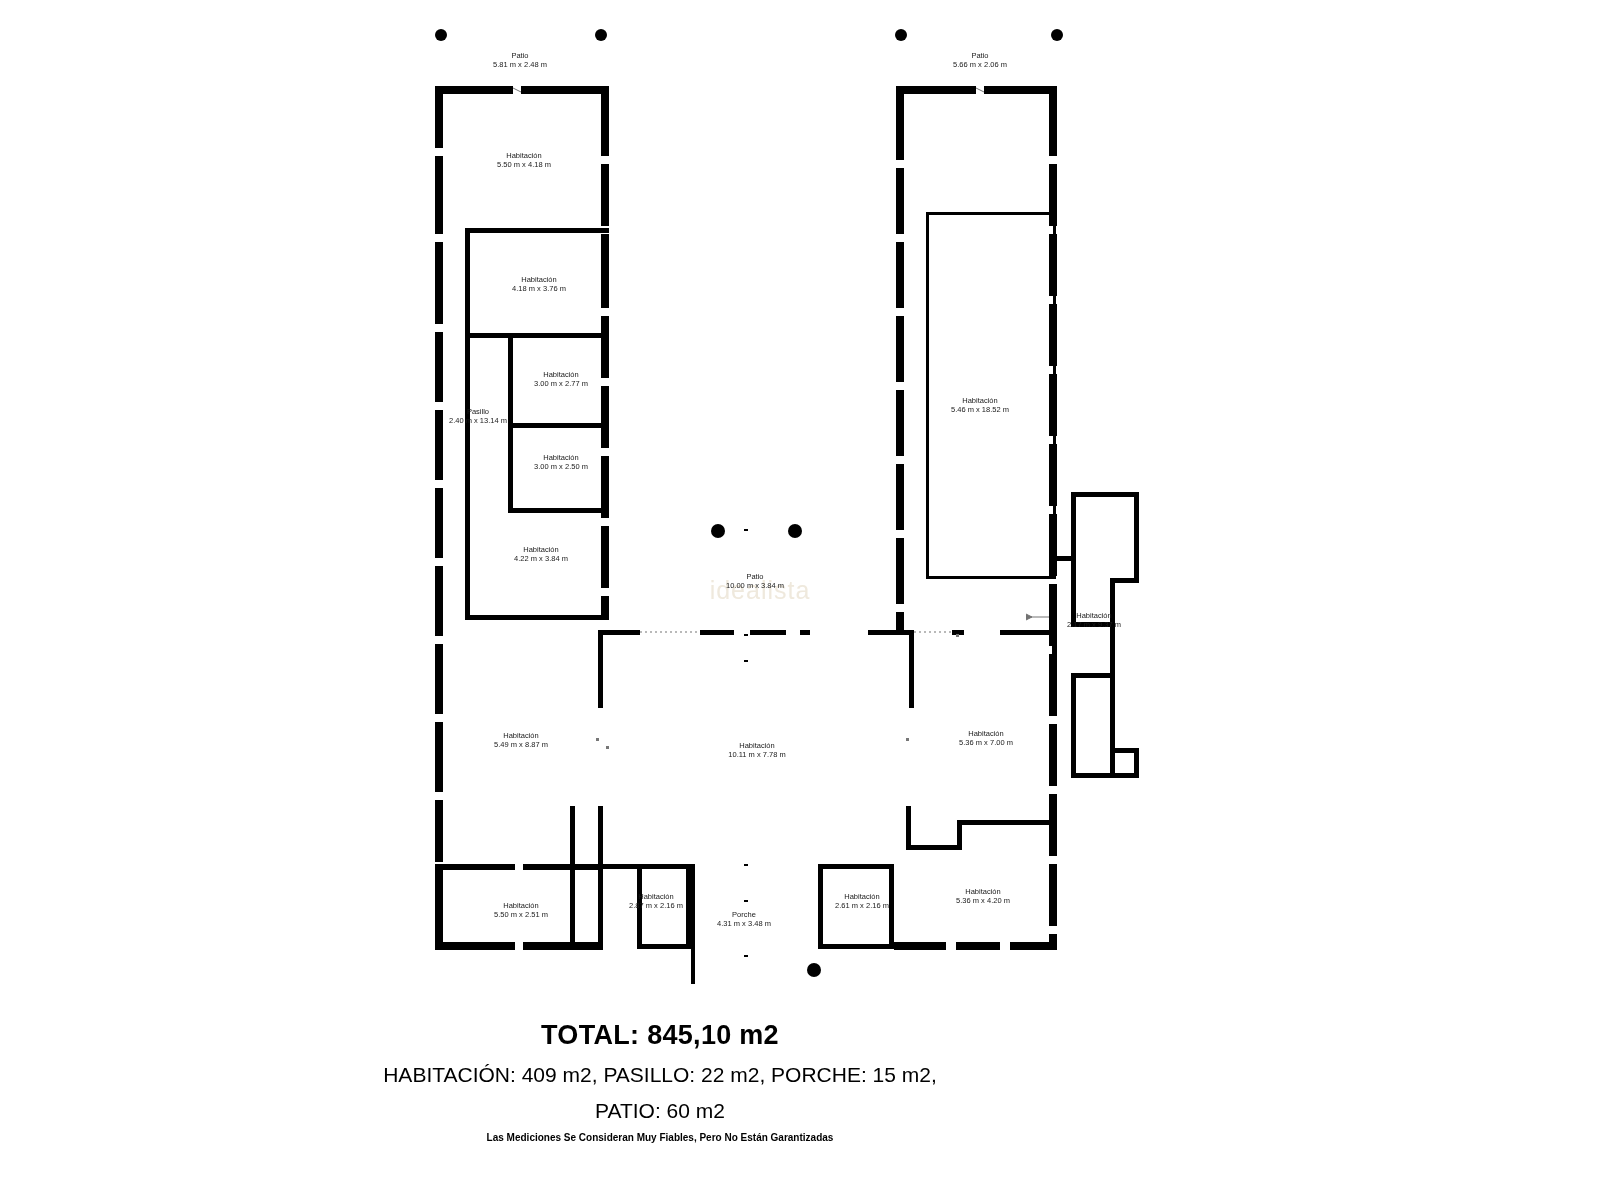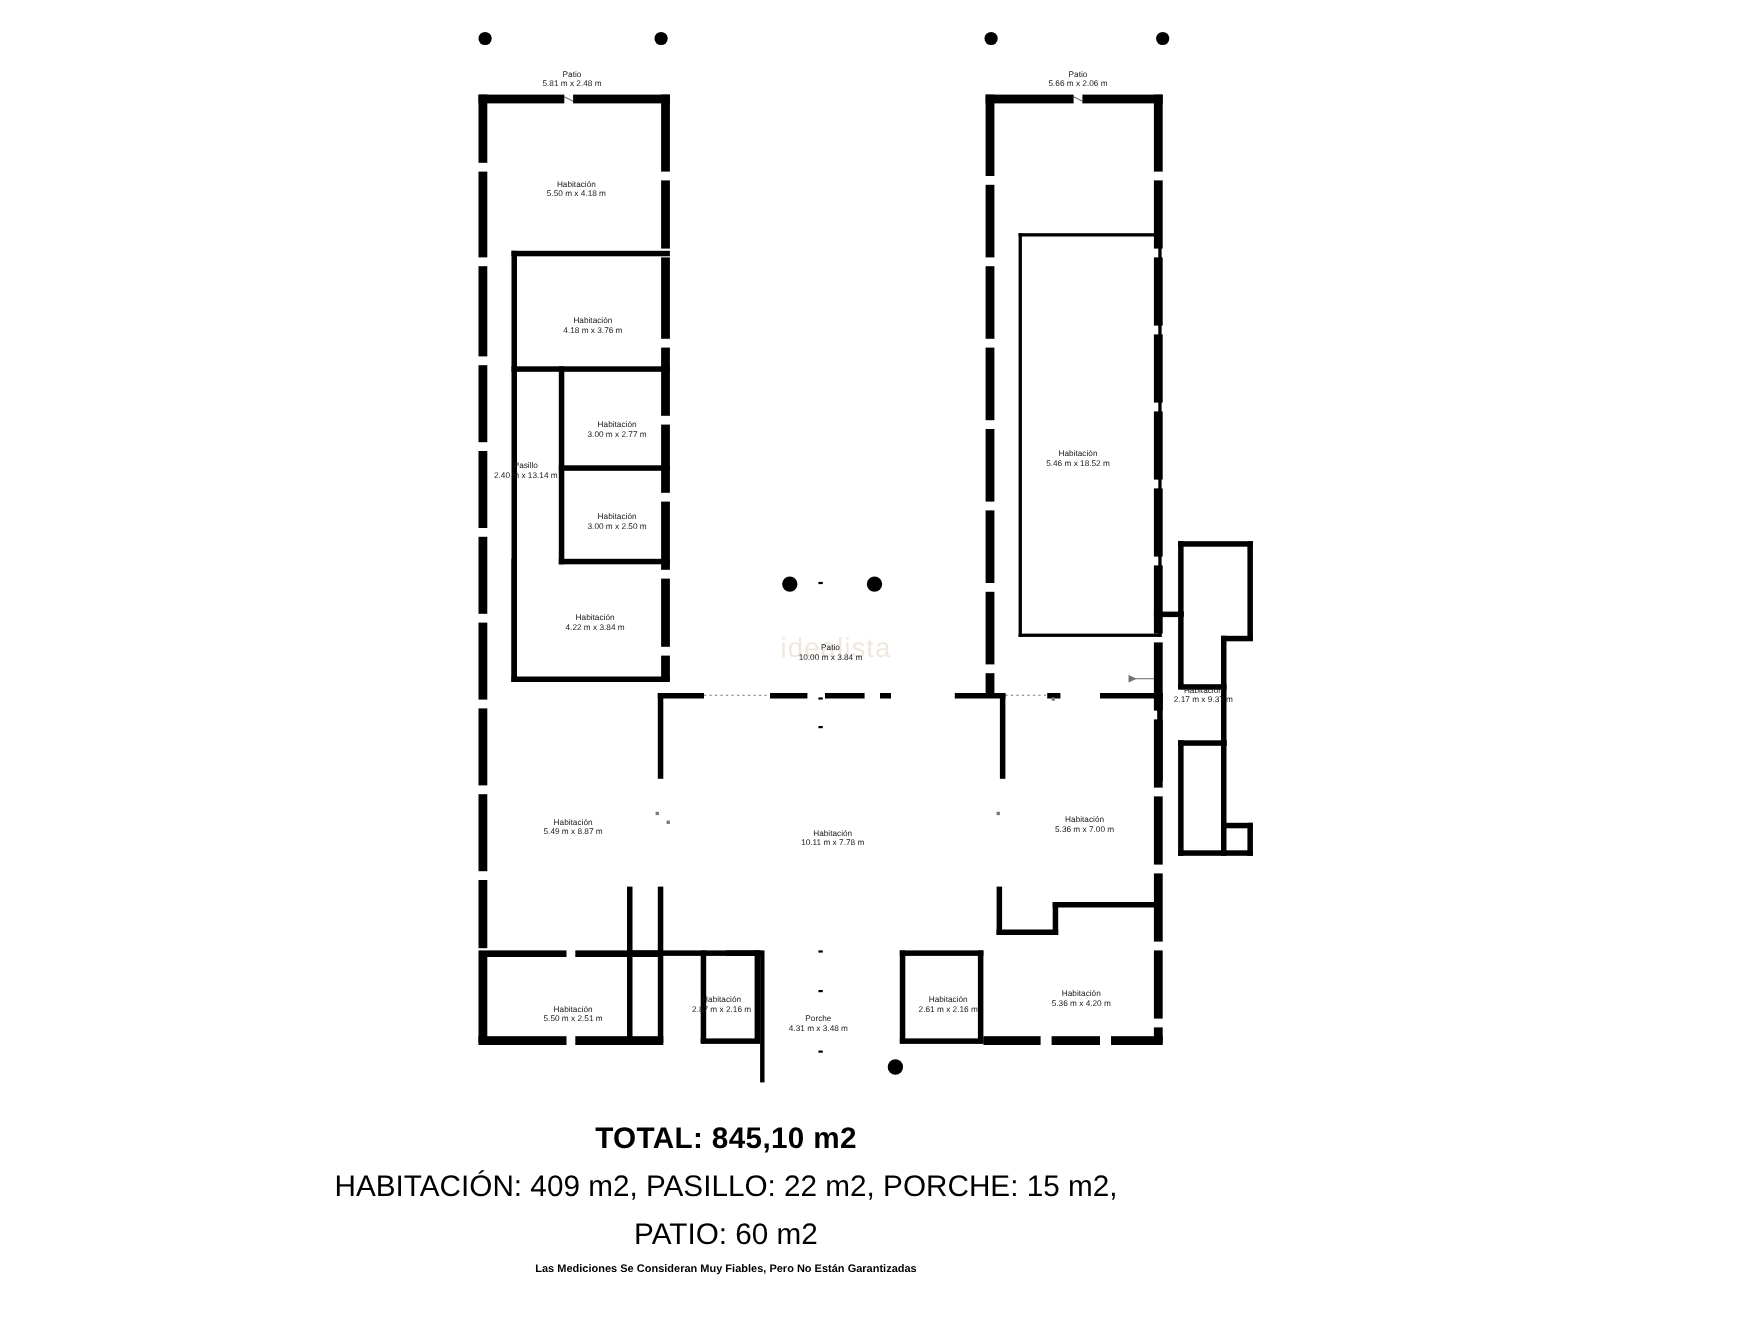--- a/index.html
+++ b/index.html
@@ -23,21 +23,20 @@
     height: 1010px;
   }
   .label {
     position: absolute;
     text-align: center;
     line-height: 1.25;
     color: #1a1a1a;
     transform: translate(-50%, -50%);
     white-space: nowrap;
     pointer-events: none;
-    margin-top: 12px;
   }
   .label .nm {
     display: block;
     font-size: 7.5px;
   }
   .label .dm {
     display: block;
     font-size: 7.5px;
   }
 
@@ -48,21 +47,21 @@
     width: 1320px;
     text-align: center;
   }
   .footer .total {
     font-size: 27px;
     font-weight: bold;
     letter-spacing: 0.3px;
     margin-bottom: 10px;
   }
   .footer .breakdown {
-    font-size: 27px;
+    font-size: 21px;
     line-height: 1.32;
     margin-bottom: 8px;
   }
   .footer .disclaimer {
     font-size: 10px;
     font-weight: bold;
   }
   .watermark {
     position: absolute;
     left: 760px;

